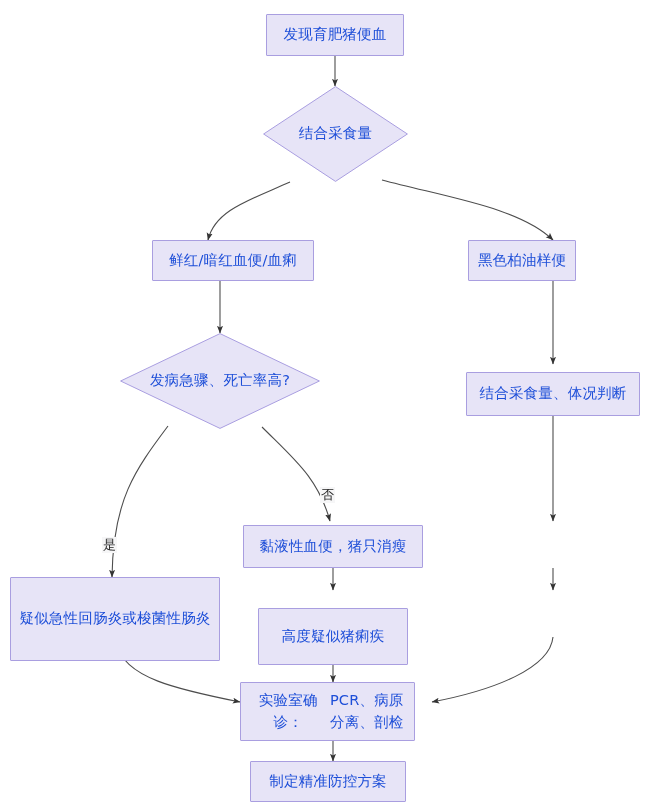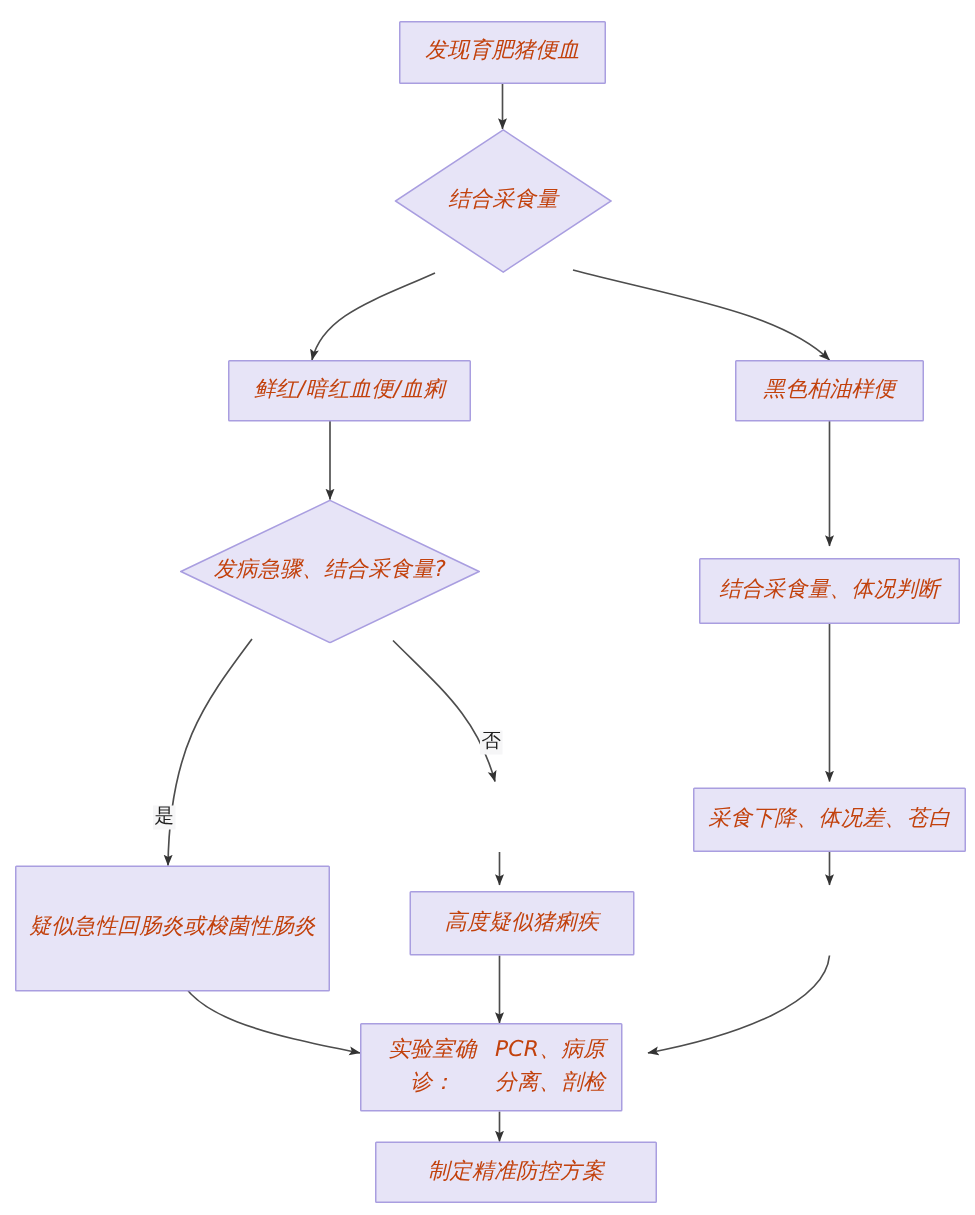--- a/index.html
+++ b/index.html
@@ -29,25 +29,24 @@
     width: 650px;
     height: 810px;
     pointer-events: none;
   }
   .node {
     position: absolute;
     box-sizing: border-box;
     display: flex;
     align-items: center;
     text-align: center;
-    color: #c2410c;
+    color: #1d4ed8;
     font-size: 14.5px;
     line-height: 1.45;
     letter-spacing: 0.2px;
-    font-style: italic;
   }
   .node.process {
     background: #e7e4f7;
     border: 1px solid #a99ee0;
     border-radius: 1px;
     padding: 4px 8px;
   }
   .node.process .label {
     display: block;
     width: 100%;
@@ -138,55 +137,55 @@
     <svg class="diamond" viewBox="0 0 145 96" preserveAspectRatio="none">
       <polygon class="diamond-fill" points="72.5,0.6 144.4,48 72.5,95.4 0.6,48"></polygon>
     </svg>
     <span class="label">结合采食量</span>
   </div>
 
   <div class="node process" style="left:152px; top:240px; width:162px; height:41px;">
     <span class="label">鲜红/暗红血便/血痢</span>
   </div>
 
-  <div class="node process" style="left:490px; top:240px; width:126px; height:41px;">
+  <div class="node process" style="left:468px; top:240px; width:108px; height:41px;">
     <span class="label">黑色柏油样便</span>
   </div>
 
   <div class="node decision" style="left:120px; top:333px; width:200px; height:96px;">
     <svg class="diamond" viewBox="0 0 200 96" preserveAspectRatio="none">
       <polygon class="diamond-fill" points="100,0.6 199.4,48 100,95.4 0.6,48"></polygon>
     </svg>
-    <span class="label">发病急骤、结合采食量?</span>
+    <span class="label">发病急骤、死亡率高?</span>
   </div>
 
   <div class="node process" style="left:466px; top:372px; width:174px; height:44px;">
     <span class="label">结合采食量、体况判断</span>
   </div>
 
   <div class="edge-label" style="left:102px; top:537px;">是</div>
 
   <div class="edge-label" style="left:320px; top:487px;">否</div>
 
+  <div class="node process" style="left:243px; top:525px; width:180px; height:43px;">
+    <span class="label">黏液性血便，猪只消瘦</span>
+  </div>
 
-  <div class="node process" style="left:462px; top:525px; width:182px; height:43px;">
-    <span class="label">采食下降、体况差、苍白</span>
-  </div>
 
   <div class="node process" style="left:10px; top:577px; width:210px; height:84px;">
     <span class="label">疑似急性回肠炎或梭菌性肠炎</span>
   </div>
 
-  <div class="node process" style="left:258px; top:594px; width:150px; height:43px;margin-left:15px;">
+  <div class="node process" style="left:258px; top:608px; width:150px; height:57px;">
     <span class="label">高度疑似猪痢疾</span>
   </div>
 
 
   <div class="node process" style="left:240px; top:682px; width:175px; height:59px; flex-direction:row;">
     <span class="label">实验室确诊：</span>
     <span class="label">PCR、病原分离、剖检</span>
   </div>
 
-  <div class="node process" style="left:250px; top:761px; width:188px; height:41px;">
+  <div class="node process" style="left:250px; top:761px; width:156px; height:41px;">
     <span class="label">制定精准防控方案</span>
   </div>
 
 </div>
 
 </body></html>

